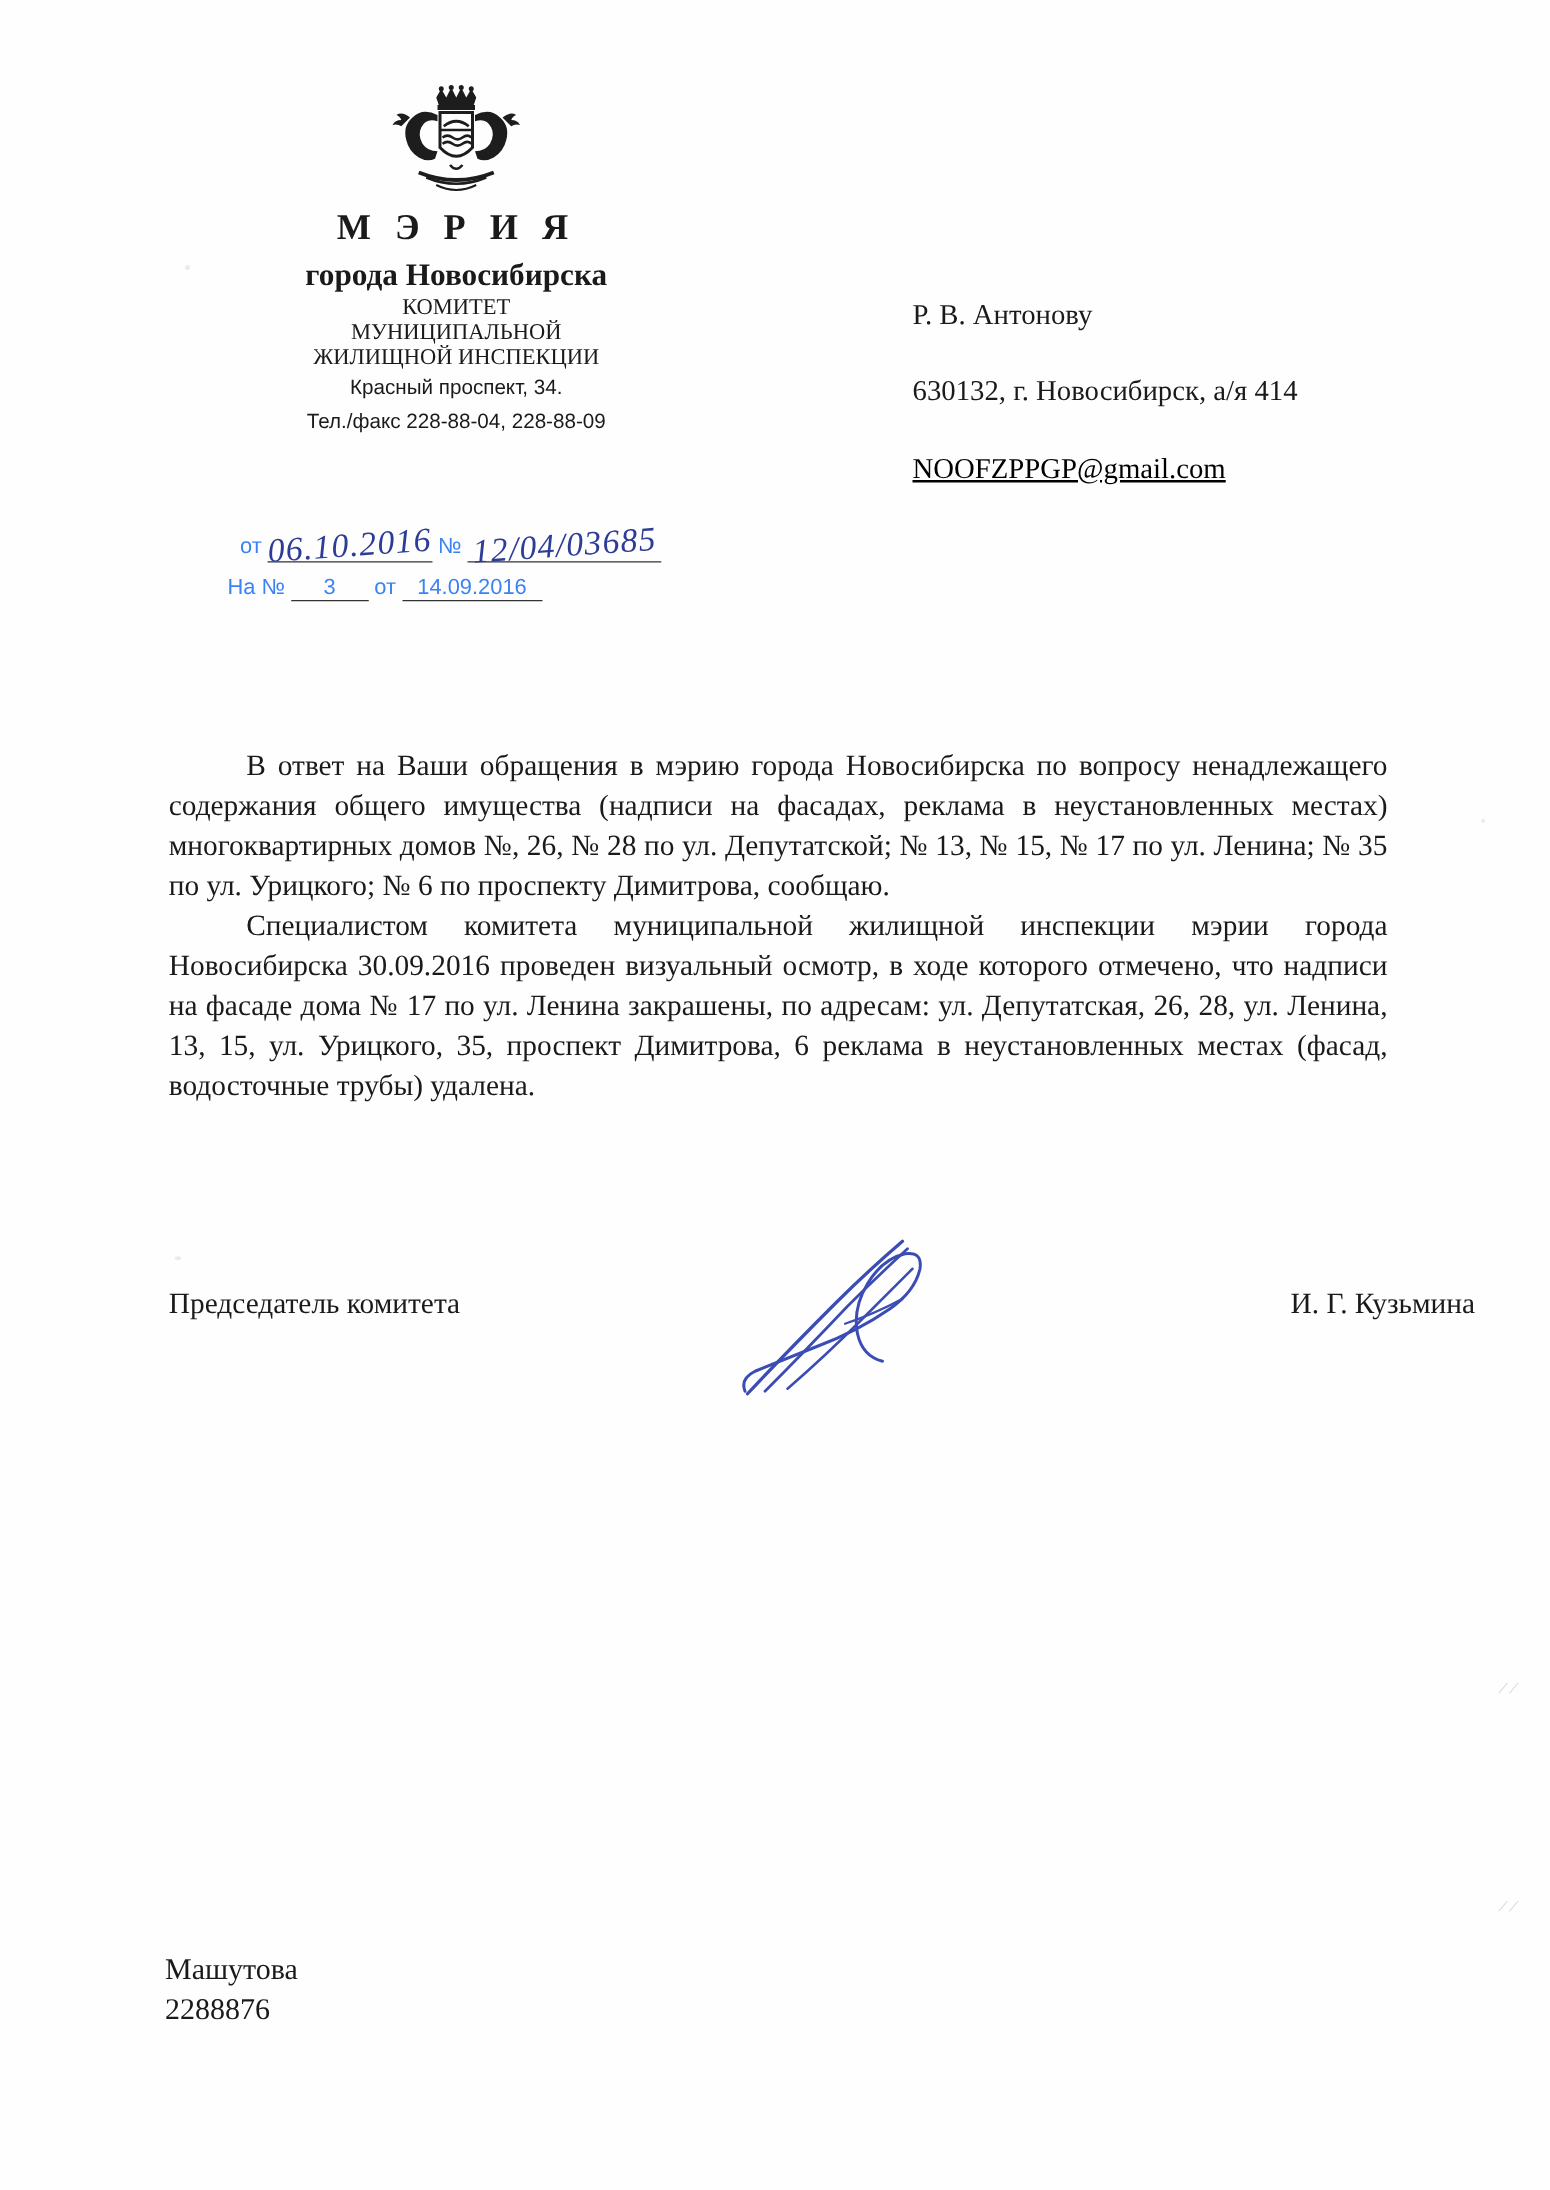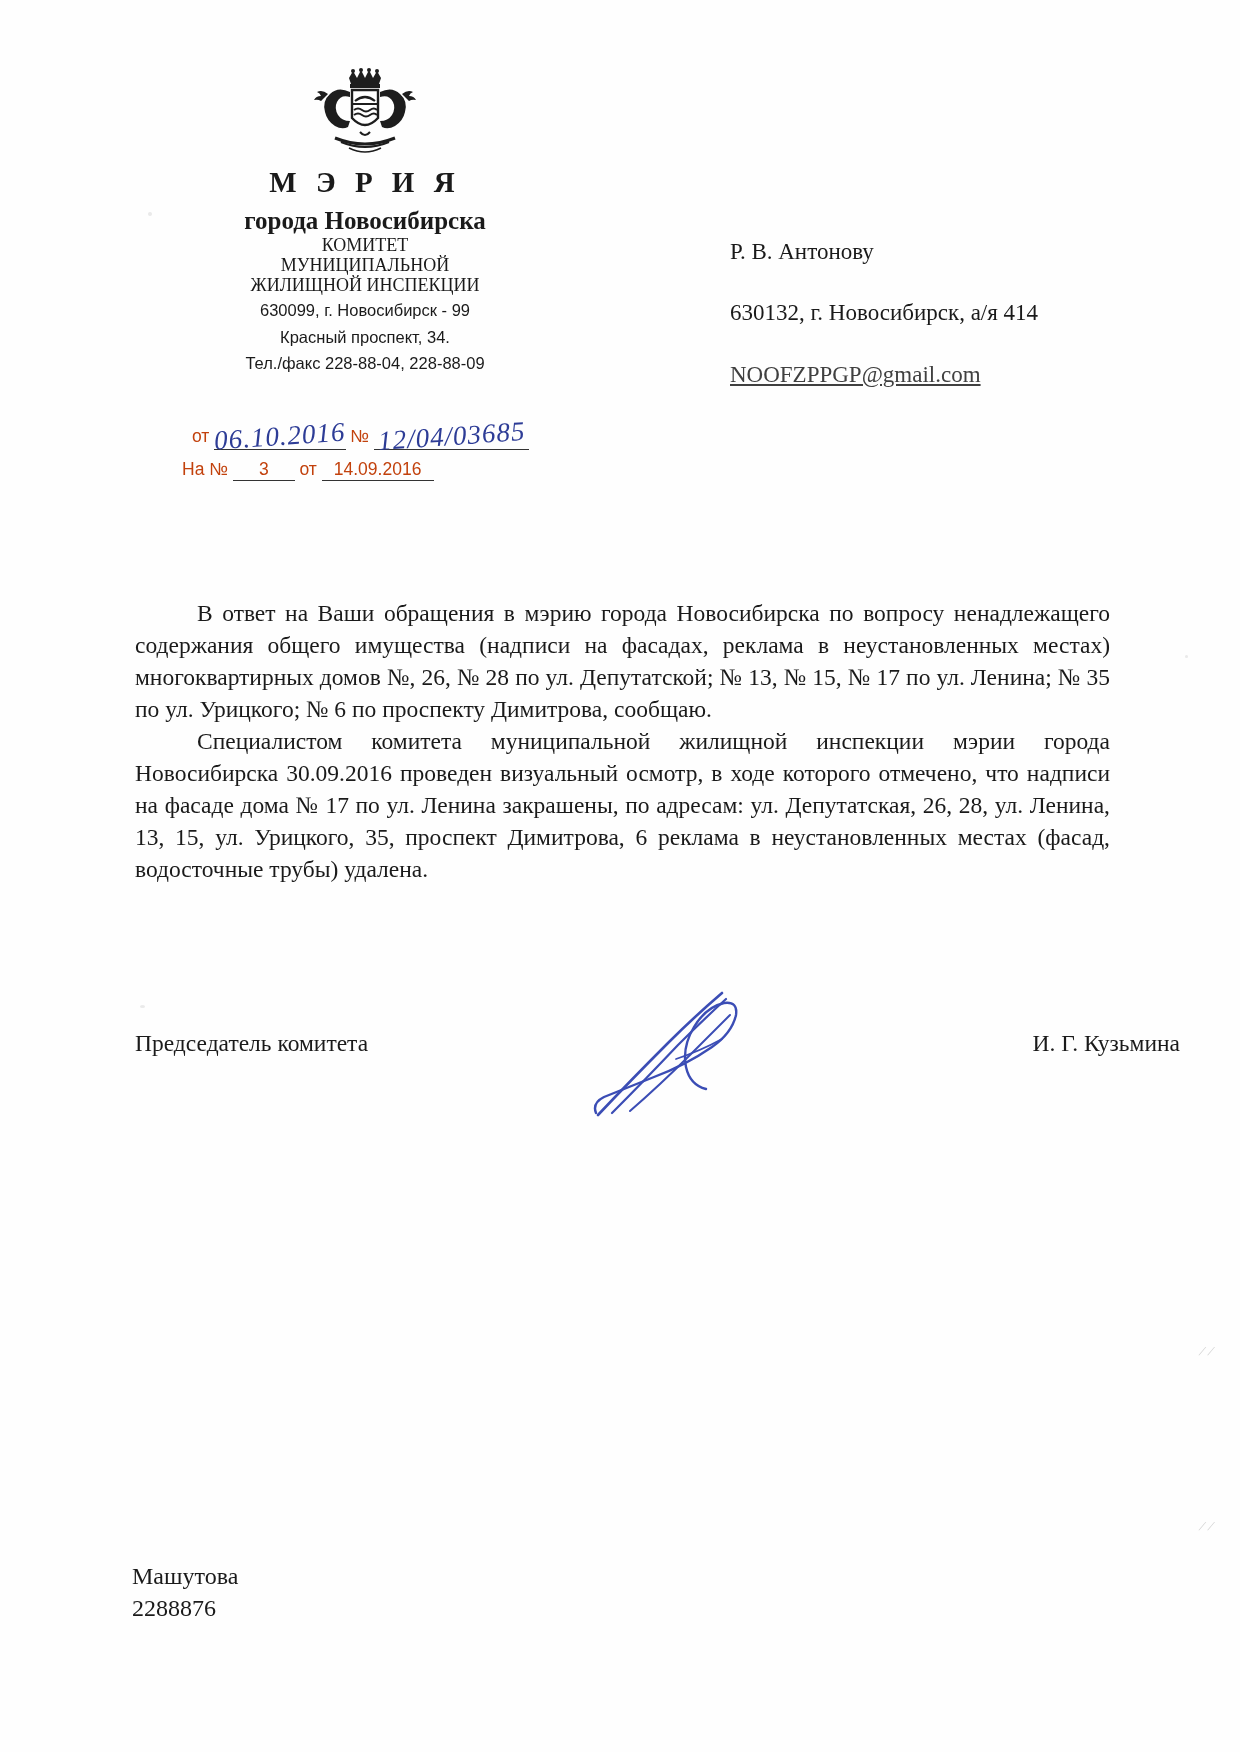--- a/index.html
+++ b/index.html
@@ -95,37 +95,37 @@
     border-bottom: 1.3px solid #333;
     text-align: center;
   }
   .ul.w-date { min-width: 118px; }
   .ul.w-num  { min-width: 155px; }
   .ul.w-small{ min-width: 62px; }
   .ul.w-date2{ min-width: 112px; }
   .plain {
     font-family: "Liberation Sans", sans-serif;
     font-size: 17.5px;
-    color: #c2410c;
+    color: #3b82f6;
   }
 
   
   .addressee {
     position: absolute;
     left: 730px;
     top: 215px;
     width: 440px;
     font-family: "Liberation Serif", serif;
     font-size: 23px;
     line-height: 1.1;
     margin-top: 24px;
   }
   .addressee .row { margin-bottom: 36px; }
   .email {
-    color: #404040;
+    color: #000000;
     text-decoration: underline;
     font-size: 23px;
   }
 
   
   .body-text {
     position: absolute;
     left: 135px;
     top: 598px;
     width: 975px;
@@ -215,21 +215,20 @@
       <path d="M36 74 q24 10 48 0" fill="none" stroke="#1d1d1d" stroke-width="2"></path>
       <path d="M44 80 q16 8 32 0" fill="none" stroke="#1d1d1d" stroke-width="1.6"></path>
       <path d="M55 64 q5 6 10 0" fill="none" stroke="#1d1d1d" stroke-width="2"></path>
     </svg>
 
     <div class="org-title">М Э Р И Я</div>
     <div class="org-city">города Новосибирска</div>
     <div class="org-line">КОМИТЕТ</div>
     <div class="org-line">МУНИЦИПАЛЬНОЙ</div>
     <div class="org-line">ЖИЛИЩНОЙ ИНСПЕКЦИИ</div>
-    <div class="org-addr">630099, г. Новосибирск - 99</div>
     <div class="org-addr">Красный проспект, 34.</div>
     <div class="org-addr">Тел./факс 228-88-04, 228-88-09</div>
   </div>
 
   <div class="numline numline-1">
     <span class="plain">от</span>
     <span class="ul w-date"><span class="hand">06.10.2016</span></span>
     <span class="plain">№</span>
     <span class="ul w-num"><span class="hand">12/04/03685</span></span>
   </div>

